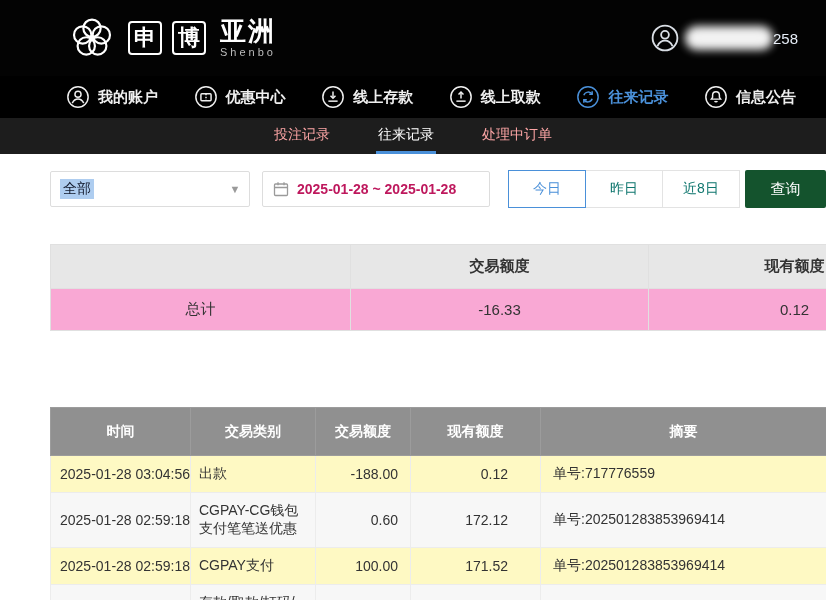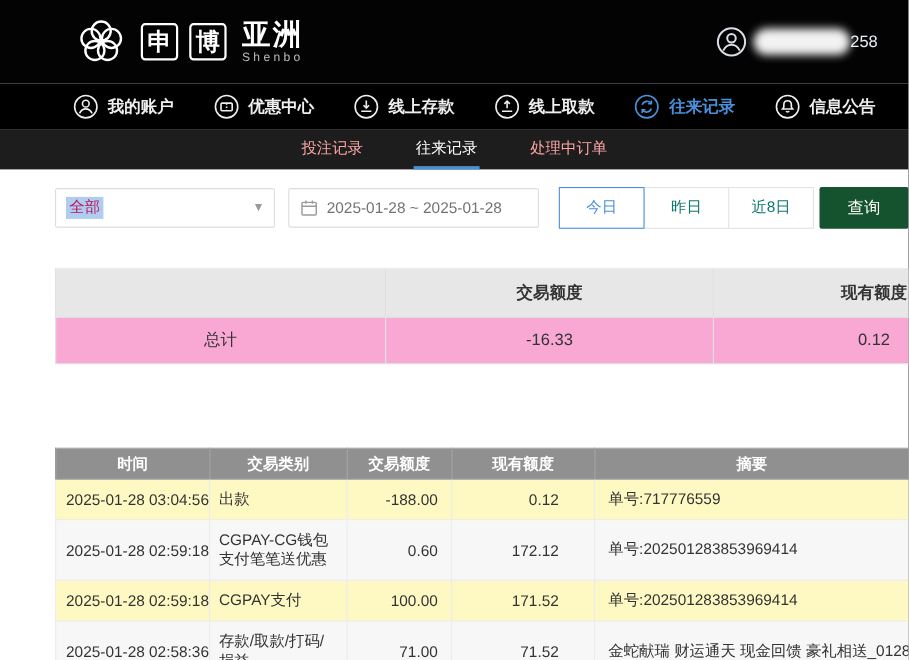--- a/index.html
+++ b/index.html
@@ -32,45 +32,45 @@
   
   .subnav { height:36px; background:#1d1d1d; display:flex; align-items:stretch; justify-content:center; gap:44px; }
   .subnav-item { display:flex; align-items:center; color:#fca5a5; font-size:14px; cursor:pointer;
                  border-bottom:3px solid transparent; padding:0 2px; }
   .subnav-item.active { color:#fff; border-bottom-color:#4a90d9; }
 
   
   .filterbar { display:flex; align-items:center; margin:16px 0 0 50px; height:38px; padding-right:0; }
   .select-box { position:relative; width:200px; height:36px; border:1px solid #ddd; border-radius:2px;
                 background:#fff; display:flex; align-items:center; padding:0 32px 0 9px; cursor:pointer; }
-  .select-box .sel-text { background:#aecdf0; color:#be185d; font-size:14px; padding:1px 3px; }
+  .select-box .sel-text { background:#aecdf0; color:#0f172a; font-size:14px; padding:1px 3px; }
   .select-box .caret { position:absolute; right:0; top:0; width:28px; height:100%; display:flex;
                        align-items:center; justify-content:center; color:#9a9a9a; font-size:11px; }
   .date-box { width:228px; height:36px; border:1px solid #ddd; border-radius:2px; background:#fff;
               display:flex; align-items:center; gap:8px; padding:0 10px; margin-left:12px; cursor:pointer; }
   .date-box svg { width:16px; height:16px; color:#9a9a9a; flex:none; }
-  .date-box .date-text { color:#737373; font-size:14px; white-space:nowrap; }
+  .date-box .date-text { color:#be185d; font-size:14px; white-space:nowrap;font-weight:bold; }
   .quick-group { display:flex; margin-left:18px;align-items:flex-end; }
   .qbtn { width:78px; height:38px; background:#fff; border:1px solid #e3e3e3; color:#0f766e;
           font-size:14px; display:flex; align-items:center; justify-content:center; cursor:pointer; }
   .qbtn + .qbtn { margin-left:-1px; }
   .qbtn.active { border-color:#4a90d9; color:#4a90d9; position:relative; z-index:2; }
   .search-btn { margin-left:auto; width:81px; height:38px; background:#14532d; color:#fff; font-size:15px;
                 border:none; border-radius:2px; cursor:pointer; display:flex; align-items:center; justify-content:center; }
 
   
   table { border-collapse:collapse; table-layout:fixed; }
   .summary-table { width:890px; margin:36px 0 0 50px; font-size:15px; }
   .summary-table th, .summary-table td { border:1px solid #e0e0e0; text-align:center; }
   .summary-table thead th { background:#e7e7e7; color:#333; font-weight:bold; height:44px; }
   .summary-table tbody td { height:42px; color:#333; background:#f9a8d4; }
 
   
   .records-table { width:776px; margin:76px 0 0 50px; font-size:14px; }
-  .records-table thead th { background:#909090; color:#fff; font-weight:bold; height:28px;
+  .records-table thead th { background:#909090; color:#fff; font-weight:bold; height:48px;
                             border:1px solid #9c9c9c; text-align:center; }
   .records-table tbody td { border:1px solid #ececec; color:#333; padding:9px 8px; background:#fef9c3; vertical-align:middle; }
   .records-table tbody tr.alt td { background:#f7f7f7; }
   .records-table td.c-time { text-align:left; padding-left:9px; white-space:nowrap; }
   .records-table td.c-type { text-align:left; }
   .records-table td.c-amount { text-align:right; padding-right:12px; }
   .records-table td.c-balance { text-align:right; padding-right:32px; }
   .records-table td.c-summary { text-align:left; padding-left:12px; white-space:nowrap; }
 </style>
 </head>

